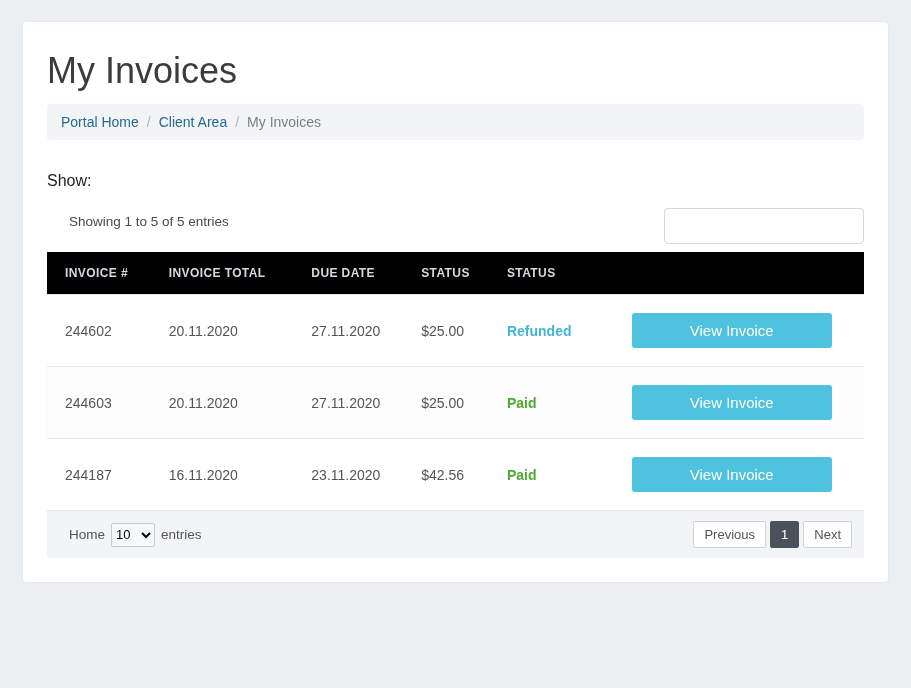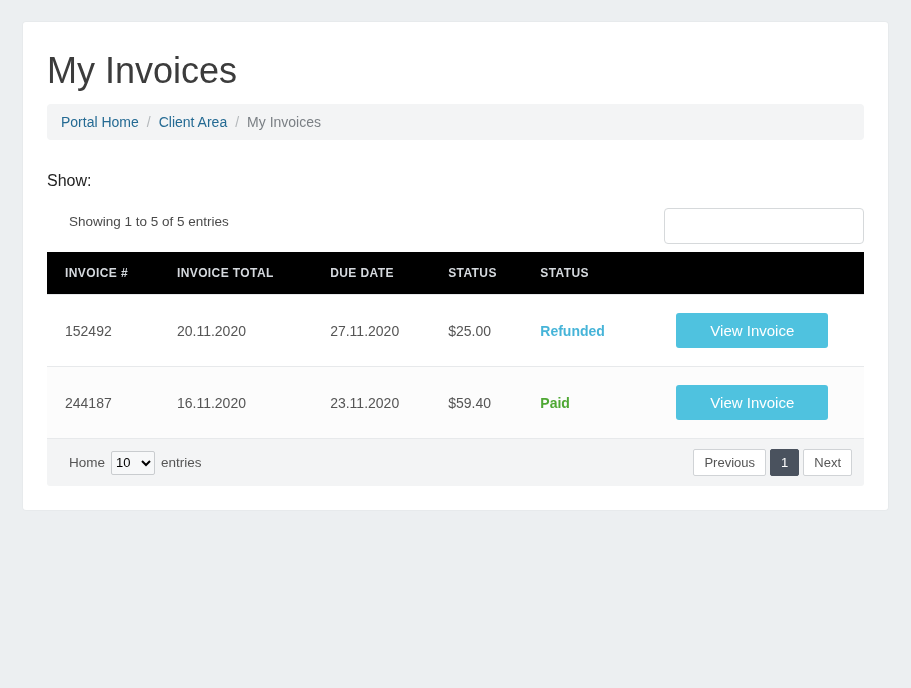--- a/index.html
+++ b/index.html
@@ -113,21 +113,21 @@
   .status-Paid { color: #4FA834; font-weight: 600; }
   .status-Refunded { color: #46b4d8; font-weight: 600; }
 
   .view-btn {
     display: inline-block;
     background: #4fc2df;
     color: #fff;
     border: none;
     border-radius: 3px;
     padding: 9px 0;
-    width: 152px;
+    width: 200px;
     text-align: center;
     font-size: 15px;
     cursor: pointer;
   }
   td.action-cell { text-align: center; }
 
   .footer-row {
     display: flex;
     align-items: center;
     justify-content: space-between;
@@ -198,32 +198,40 @@
           <th>INVOICE #</th>
           <th>INVOICE TOTAL</th>
           <th>DUE DATE</th>
           <th>STATUS</th>
           <th>STATUS</th>
           <th></th>
         </tr>
       </thead>
     <tbody id="tbody">
         <tr>
-          <td>152492</td>
+          <td>244602</td>
           <td>20.11.2020</td>
           <td>27.11.2020</td>
           <td>$25.00</td>
           <td><span class="status-Refunded">Refunded</span></td>
           <td class="action-cell"><button class="view-btn">View Invoice</button></td>
         </tr>
         <tr>
+          <td>244603</td>
+          <td>20.11.2020</td>
+          <td>27.11.2020</td>
+          <td>$25.00</td>
+          <td><span class="status-Paid">Paid</span></td>
+          <td class="action-cell"><button class="view-btn">View Invoice</button></td>
+        </tr>
+        <tr>
           <td>244187</td>
           <td>16.11.2020</td>
           <td>23.11.2020</td>
-          <td>$59.40</td>
+          <td>$42.56</td>
           <td><span class="status-Paid">Paid</span></td>
           <td class="action-cell"><button class="view-btn">View Invoice</button></td>
         </tr>
       </tbody>
   </table>
 
   <div class="footer-row">
     <div class="length-ctrl">
       <span>Home</span>
       <select id="length-select"><option value="10">10</option><option value="25">25</option><option value="50">50</option><option value="100">100</option></select>

